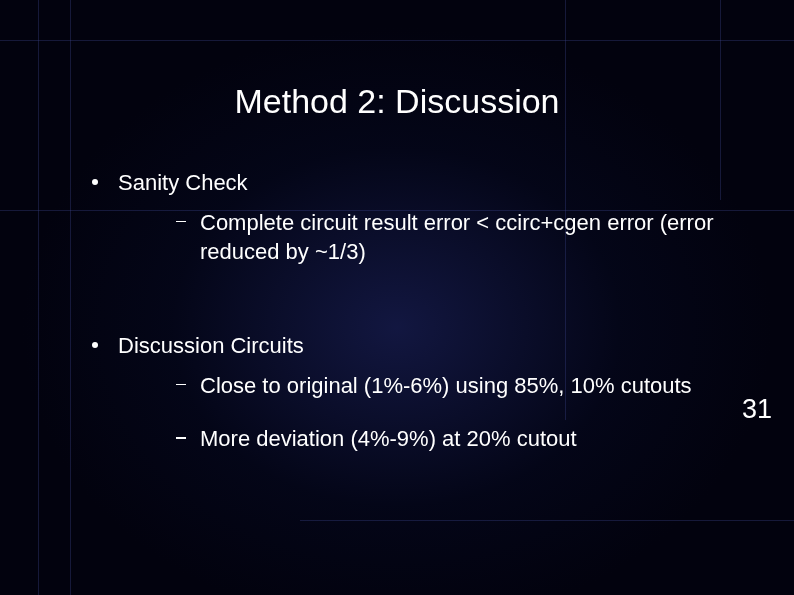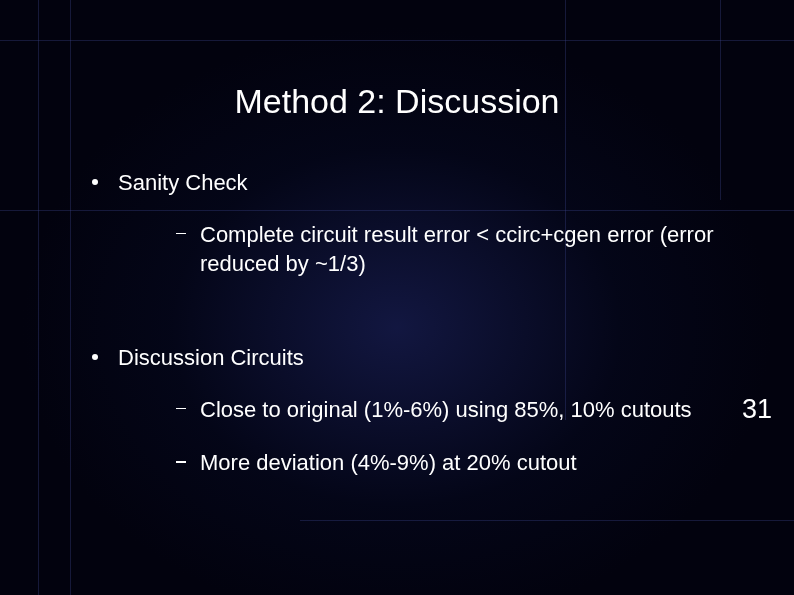--- a/index.html
+++ b/index.html
@@ -62,21 +62,21 @@
   }
   .lvl1::before {
     content: "";
     position: absolute;
     left: 6px; top: 11px;
     width: 6px; height: 6px;
     background: #ffffff;
     border-radius: 50%;
   }
   .lvl2-group {
-    margin-top: 22px;
+    margin-top: 10px;
     margin-left: 54px;
   }
   .lvl2 {
     position: relative;
     padding-left: 28px;
     margin-bottom: 24px;
     font-size: 22px;
   }
   .lvl2::before {
     content: "";

